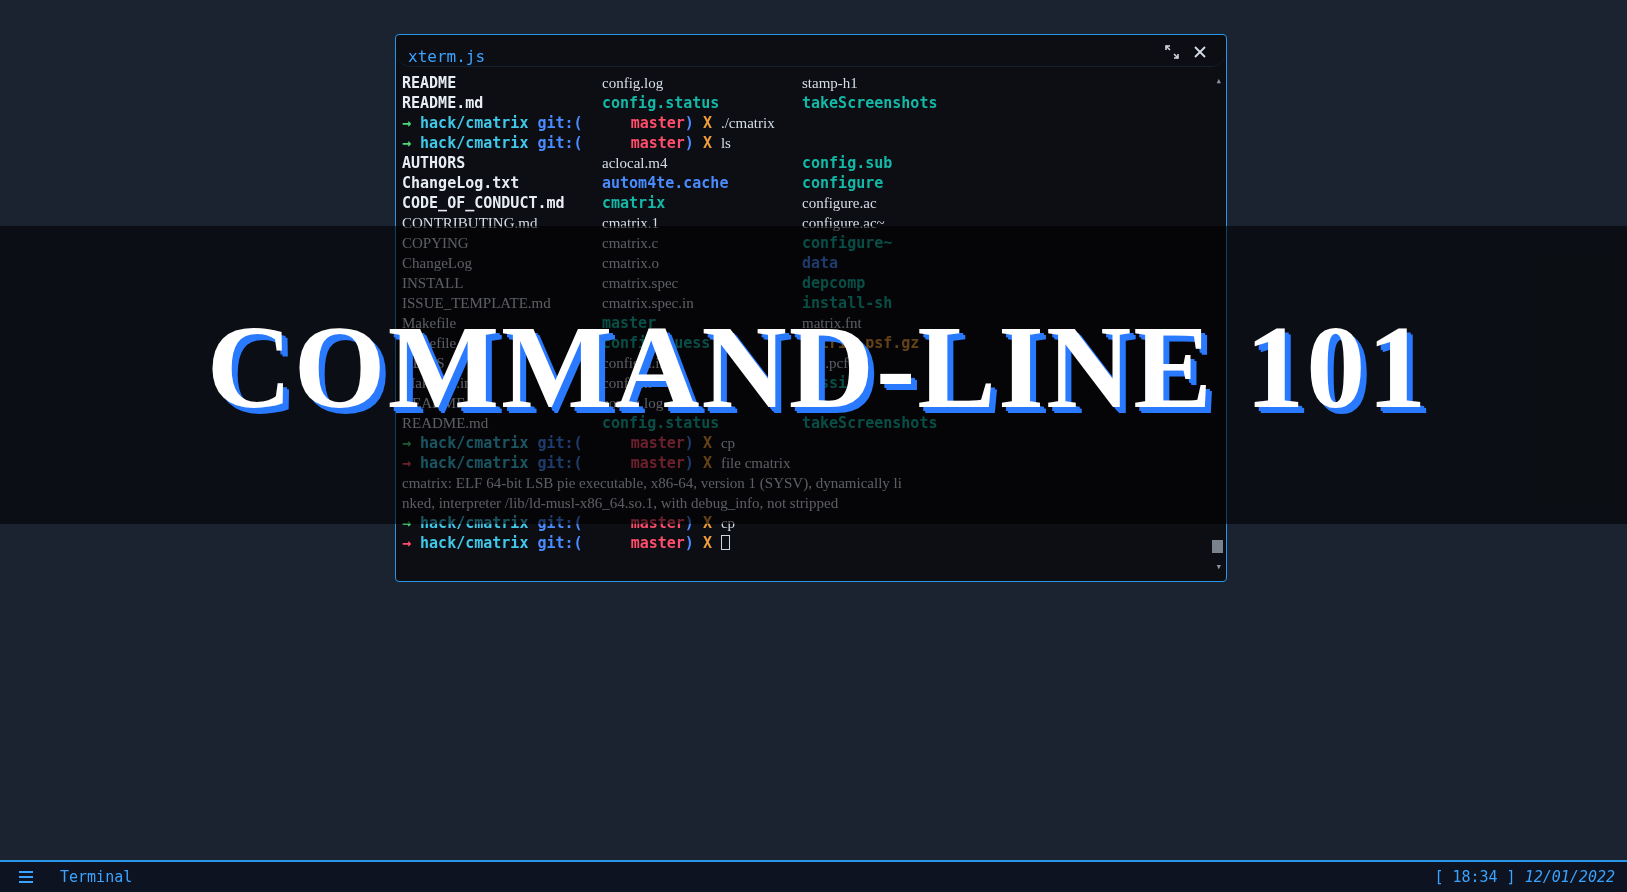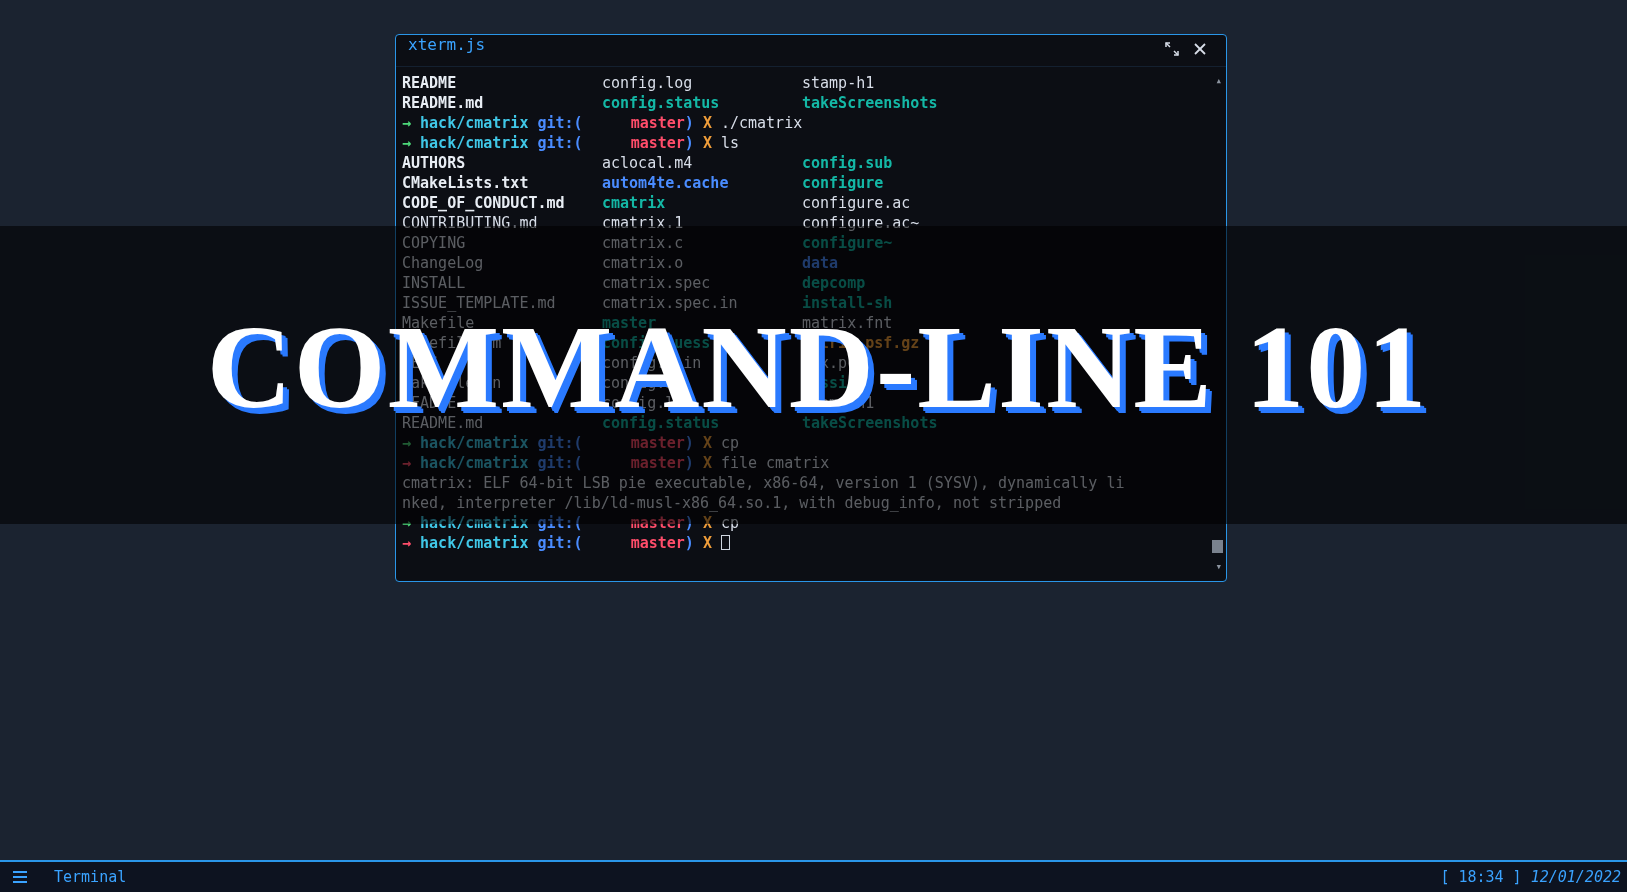--- a/index.html
+++ b/index.html
@@ -21,23 +21,24 @@
   height: 548px;
   background: #0c0e14;
   border: 1px solid #2a96e8;
   border-radius: 4px;
   display: flex;
   flex-direction: column;
 }
 .titlebar {
   height: 32px;
   display: flex;
-  align-items: flex-start;
+  align-items: flex-end;
   padding: 0 12px;
   border-bottom: 1px solid #142030;
+  border-radius: 15px;
 }
 .titlebar-title {
   color: #3aa3ff;
   font-size: 16px;
   flex: 1;
 }
 .titlebar-icon {
   width: 28px;
   height: 28px;
   display: flex;
@@ -69,21 +70,21 @@
   bottom: 28px;
   width: 11px;
   height: 13px;
   background: #7a828e;
 }
 .row { white-space: pre; }
 .col-a { display:inline-block; width: 200px; }
 .col-b { display:inline-block; width: 200px; }
 .col-c { display:inline-block; }
 .c-white  { color:#e8edf4; font-weight: 600;}
-.c-plain  { color:#d8dee9; }
+.c-plain  { color:#d8dee9;font-family:Liberation Serif, serif; }
 .c-green  { color:#14b8a6; font-weight:600; }
 .c-blue   { color:#4a8cff; font-weight:600; }
 .c-cyan   { color:#40c8e8; font-weight:600; }
 .c-red    { color:#ff4d6a; font-weight:600;padding-left:48px; }
 .c-orange { color:#ef9d3a; font-weight:600; }
 .arrow-g  { color:#4dd87a; font-weight:600;}
 .arrow-r  { color:#ff4d6a; font-weight:600;}
 .cursor-box {
   display:inline-block; width:9px; height:15px;
   border:1px solid #cfd6e0; transform:translateY(2px);
@@ -116,21 +117,21 @@
 .taskbar {
   position:absolute;
   left:0; right:0; bottom:0;
   height:32px;
   background:#0d1320;
   border-top:2px solid #2a96e8;
   display:flex;
   align-items:center;
   color:#3aa3ff;
   font-size:15px;
-  padding: 0 6px;
+  padding: 0 12px;
 }
 .menu-icon { width:28px; display:flex; align-items:center; justify-content:center; cursor:pointer;}
 .task-label { margin-left:20px; }
 .task-spacer { flex:1; }
 .clock { color:#3aa3ff; }
 .clock .br { color:#3aa3ff; }
 .clock .date { font-style:italic; }
 </style>
 </head>
 <body>
@@ -156,21 +157,21 @@
 
   <div class="term-body" id="term-body">
     <span class="scroll-up">▴</span>
     <span class="scroll-thumb"></span>
     <span class="scroll-down">▾</span>
   <div class="row"><span class="col-a c-white">README</span><span class="col-b c-plain">config.log</span><span class="col-c c-plain">stamp-h1</span></div>
       <div class="row"><span class="col-a c-white">README.md</span><span class="col-b c-green">config.status</span><span class="col-c c-green">takeScreenshots</span></div>
       <div class="row"><span class="arrow-g">→ </span><span class="c-cyan">hack/cmatrix </span><span class="c-blue">git:(</span><span class="c-red">master</span><span class="c-blue">) </span><span class="c-orange">X </span><span class="c-plain">./cmatrix</span></div>
       <div class="row"><span class="arrow-g">→ </span><span class="c-cyan">hack/cmatrix </span><span class="c-blue">git:(</span><span class="c-red">master</span><span class="c-blue">) </span><span class="c-orange">X </span><span class="c-plain">ls</span></div>
       <div class="row"><span class="col-a c-white">AUTHORS</span><span class="col-b c-plain">aclocal.m4</span><span class="col-c c-green">config.sub</span></div>
-      <div class="row"><span class="col-a c-white">CMakeLists.txt</span><span class="col-b c-blue">autom4te.cache</span><span class="col-c c-green">configure</span></div>
+      <div class="row"><span class="col-a c-white">ChangeLog.txt</span><span class="col-b c-blue">autom4te.cache</span><span class="col-c c-green">configure</span></div>
       <div class="row"><span class="col-a c-white">CODE_OF_CONDUCT.md</span><span class="col-b c-green">cmatrix</span><span class="col-c c-plain">configure.ac</span></div>
       <div class="row"><span class="col-a c-plain">CONTRIBUTING.md</span><span class="col-b c-plain">cmatrix.1</span><span class="col-c c-plain">configure.ac~</span></div>
       <div class="row"><span class="col-a c-plain">COPYING</span><span class="col-b c-plain">cmatrix.c</span><span class="col-c c-green">configure~</span></div>
       <div class="row"><span class="col-a c-plain">ChangeLog</span><span class="col-b c-plain">cmatrix.o</span><span class="col-c c-blue">data</span></div>
       <div class="row"><span class="col-a c-plain">INSTALL</span><span class="col-b c-plain">cmatrix.spec</span><span class="col-c c-green">depcomp</span></div>
       <div class="row"><span class="col-a c-plain">ISSUE_TEMPLATE.md</span><span class="col-b c-plain">cmatrix.spec.in</span><span class="col-c c-green">install-sh</span></div>
       <div class="row"><span class="col-a c-plain">Makefile</span><span class="col-b c-green">master</span><span class="col-c c-plain">matrix.fnt</span></div>
       <div class="row"><span class="col-a c-plain">Makefile.am</span><span class="col-b c-green">config.guess</span><span class="col-c c-orange">matrix.psf.gz</span></div>
       <div class="row"><span class="col-a c-plain">NEWS</span><span class="col-b c-plain">config.h.in</span><span class="col-c c-plain">mtx.pcf</span></div>
       <div class="row"><span class="col-a c-plain">Makefile.in</span><span class="col-b c-plain">config.h</span><span class="col-c c-green">missing</span></div>

